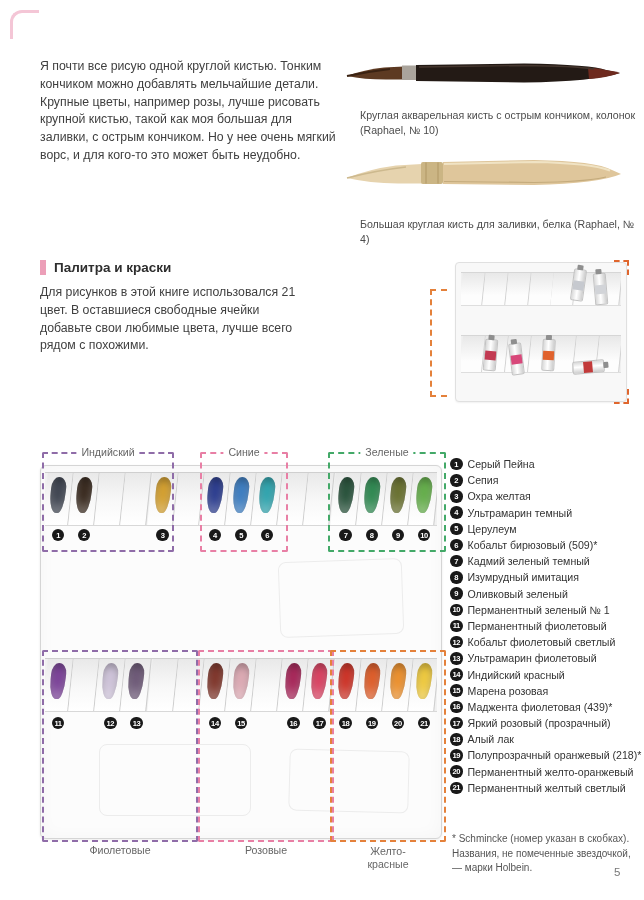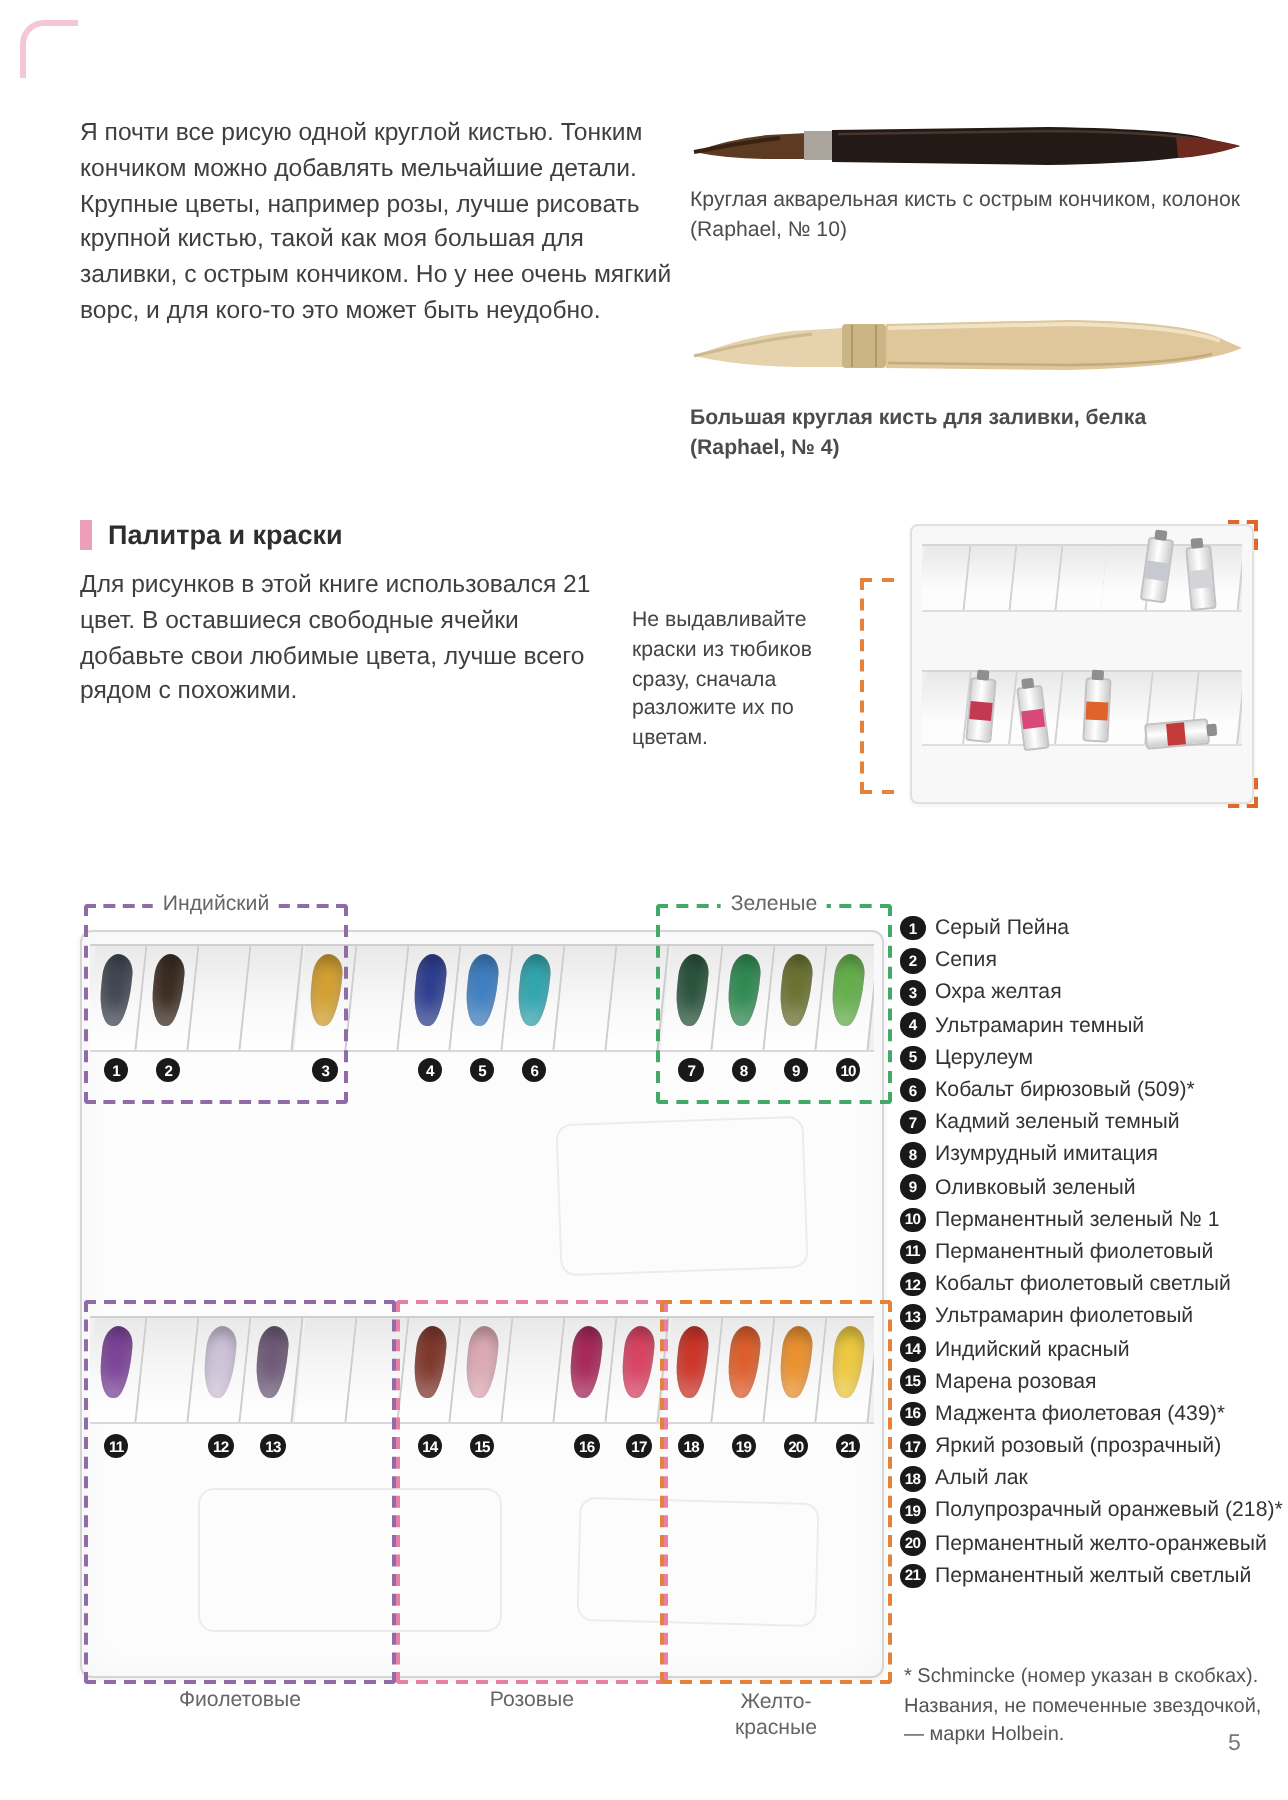--- a/index.html
+++ b/index.html
@@ -17,23 +17,23 @@
 
   
   .body1{position:absolute;left:40px;top:58px;width:298px;font-size:12.3px;line-height:1.45;
          color:#3f3f3f;margin:0;}
   .body2{position:absolute;left:40px;top:284px;width:272px;font-size:12.3px;line-height:1.45;
          color:#3f3f3f;margin:0;}
   .note{position:absolute;left:316px;top:303px;width:104px;font-size:10.6px;line-height:1.4;
         color:#444;margin:0;}
   .bracket{position:absolute;left:430px;top:289px;width:15px;height:104px;
            border-left:2px dashed #e4813b;border-top:2px dashed #e4813b;border-bottom:2px dashed #e4813b;}
-  .caption{position:absolute;font-size:10.6px;line-height:1.4;color:#4c4c4c;margin:0;}
+  .caption{position:absolute;font-size:10.6px;line-height:1.4;color:#4c4c4c;margin:15px;}
   .cap1{left:345px;top:93px;width:276px;}
-  .cap2{left:345px;top:202px;width:276px;font-weight:bold;}
+  .cap2{left:345px;top:202px;width:276px;}
 
   
   .brush-fig{position:absolute;}
   .fig1{left:344px;top:56px;width:280px;height:36px;}
   .fig2{left:344px;top:150px;width:280px;height:50px;}
 
   
   .tube-photo{position:absolute;left:455px;top:262px;width:170px;height:138px;background:#f8f8f8;
               border:1px solid #e0e0e0;border-radius:4px;box-shadow:0 1px 2px rgba(0,0,0,.06);}
   .mini-strip{position:absolute;left:5px;right:5px;display:flex;background:#f0f0f0;
@@ -134,21 +134,20 @@
   </div>
   <p class="caption cap2">Большая круглая кисть для заливки, белка (Raphael, № 4)</p>
 
   <div class="heading h2">
     <span class="hbar"></span>
     <span class="htext">Палитра и краски</span>
   </div>
 
   <p class="body2">Для рисунков в этой книге использовался 21 цвет. В оставшиеся свободные ячейки добавьте свои любимые цвета, лучше всего рядом с похожими.</p>
 
-  <p class="note">Не выдавливайте краски из тюбиков сразу, сначала разложите их по цветам.</p>
   <div class="bracket"></div>
 
   <div class="tube-photo">
     <div class="mini-strip ms1">
         <div class="mwell"></div>
         <div class="mwell"></div>
         <div class="mwell"></div>
         <div class="mwell"></div>
         <div class="mwell"></div>
         <div class="mwell"></div>
@@ -348,20 +347,23 @@
             <span class="chip">21</span>
           </div>
         </div>
       <div class="mixarea mx2"></div>
       <div class="mixarea mx3"></div>
     </div>
 
     <div class="gbox gb-browns" style="border-color: rgb(143, 108, 168);">
       <span class="glabel lab-top">Индийский</span>
     </div>
+    <div class="gbox gb-blues" style="border-color: rgb(232, 127, 165);">
+      <span class="glabel lab-top">Синие</span>
+    </div>
     <div class="gbox gb-greens" style="border-color: rgb(67, 169, 104);">
       <span class="glabel lab-top">Зеленые</span>
     </div>
     <div class="gbox gb-violets" style="border-color: rgb(143, 108, 168);">
       <span class="glabel lab-bottom">Фиолетовые</span>
     </div>
     <div class="gbox gb-pinks" style="border-color: rgb(232, 127, 165);">
       <span class="glabel lab-bottom">Розовые</span>
     </div>
     <div class="gbox gb-yellowreds" style="border-color: rgb(228, 129, 59);">

